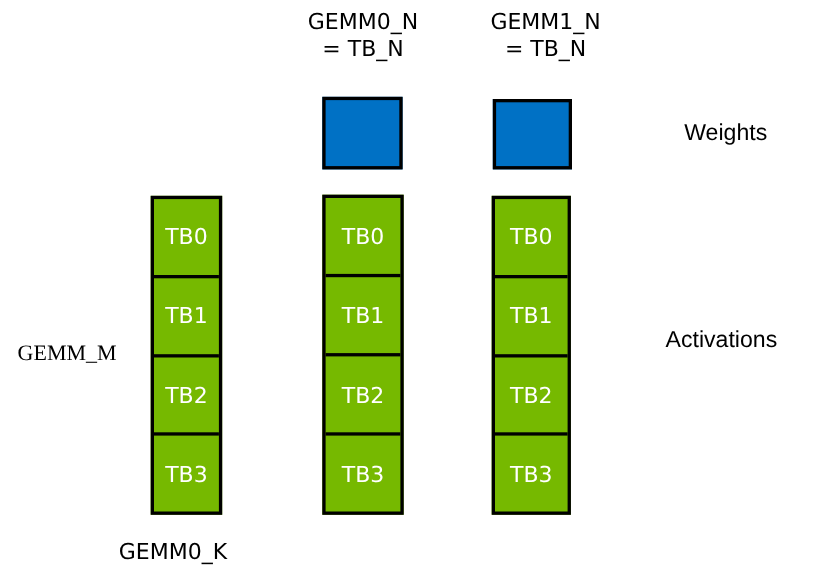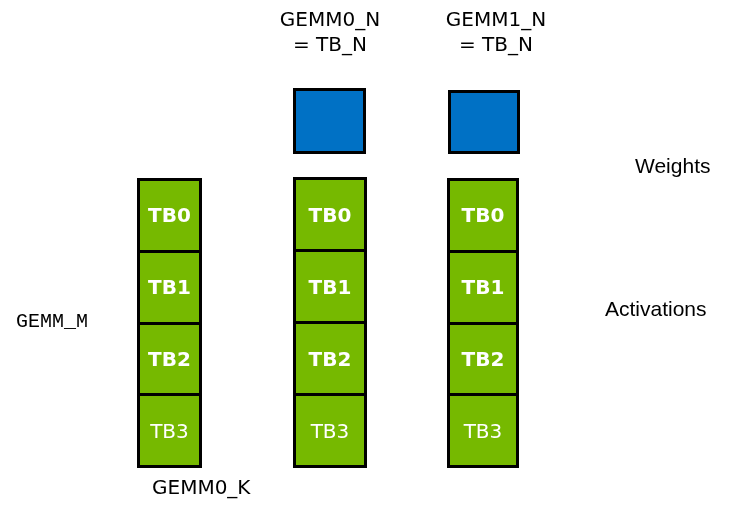--- a/index.html
+++ b/index.html
@@ -50,37 +50,37 @@
   .tb-column-2{left:447px;top:178px;width:72px;height:290px;}
   .tb-cell{
     flex:1;
     display:flex;
     align-items:center;
     justify-content:center;
     color:var(--celltext);
     font-size:20px;
     font-family:"DejaVu Sans", sans-serif;
   }
-  .tb-cell:not(:last-child){border-bottom:3px solid var(--line);font-weight:bold;}
+  .tb-cell:not(:last-child){border-bottom:3px solid var(--line);}
   .side-label{
     position:absolute;
     font-size:21px;
     font-family:"Liberation Sans", sans-serif;
     white-space:nowrap;
   }
-  .gemm-m-label{left:16px;top:310px;font-size:20px;font-family:Liberation Mono, monospace;text-align:right;}
-  .weights-label{left:635px;top:109px;margin-top:45px;}
+  .gemm-m-label{left:16px;top:310px;font-size:20px;font-family:Liberation Serif, serif;text-align:right;}
+  .weights-label{left:622px;top:109px;}
   .activations-label{left:605px;top:297px;}
   .bottom-label{
     position:absolute;
     font-size:20px;
     font-family:"DejaVu Sans", sans-serif;
     white-space:nowrap;
   }
-  .gemm0k-label{left:108px;top:475px;margin-left:44px;}
+  .gemm0k-label{left:108px;top:489px;}
   .gemm1k-label{left:276px;top:487px;}
 </style>
 </head>
 <body>
 
 <div class="canvas">
 
   <div class="top-label top-label-0">
     <div>GEMM0_N</div>
     <div>= TB_N</div>

